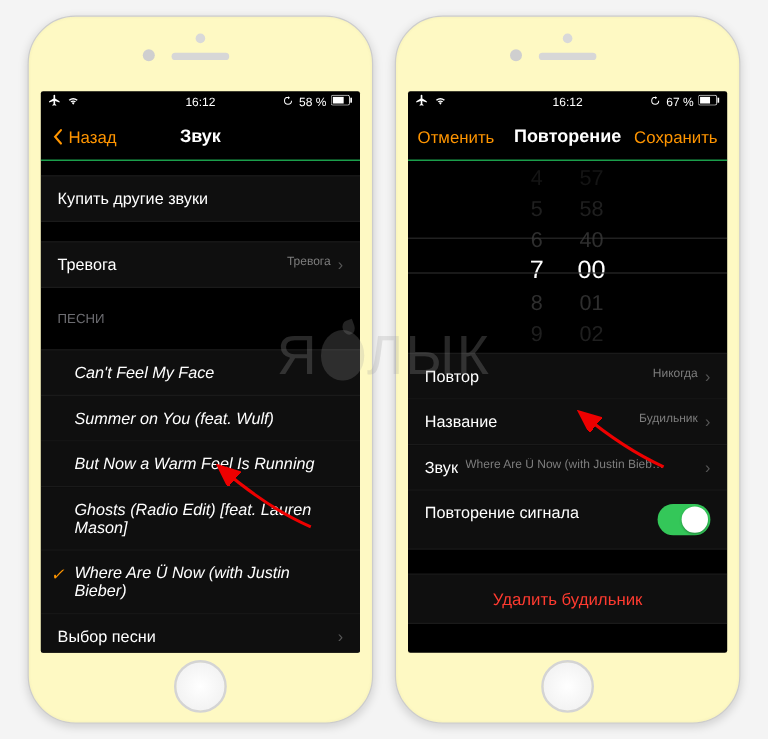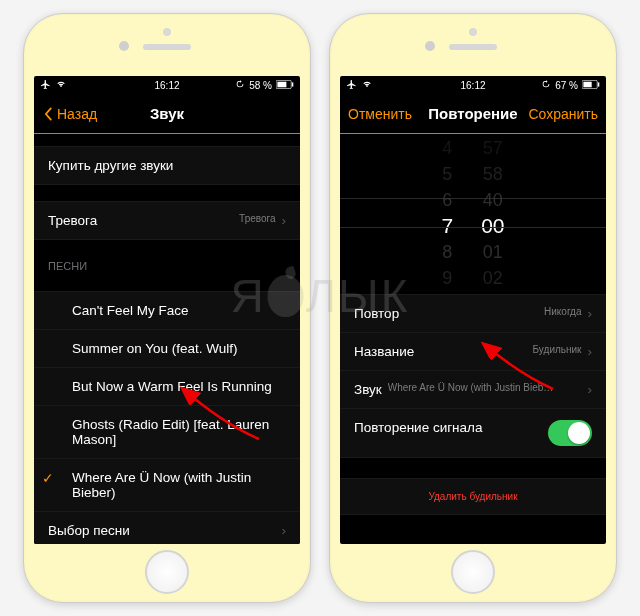--- a/index.html
+++ b/index.html
@@ -89,21 +89,21 @@
     background:#0f0f0f;
     border-bottom:1px solid #1a1a1a;
     padding: 11px 14px;
     display:flex; 
     font-size:13.5px;
   }
   .cell.first { border-top:1px solid #1a1a1a; }
   .cell .label { flex:1; color:#fff; }
   .cell .value { color:#7d7d7d; margin-right:6px; font-size:10px; }
   .cell .chevron { color:#565656; }
-  .cell.checkable { padding-left: 38px; position:relative; }
+  .cell.checkable { padding-left: 28px; position:relative;font-style:italic; }
   .cell .check {
     position:absolute; left:8px; color:#ff9500; font-size:14px;
   }
   
   .picker {
     height: 150px; position:relative;
     display:flex; justify-content:center; align-items:center;
     margin-top:4px;
   }
   .picker-col { display:flex; flex-direction:column; align-items:center; gap:6px; padding:0 14px;}
@@ -117,21 +117,21 @@
   .toggle {
     width:44px; height:26px; border-radius:13px; background:#34c759;
     position:relative; flex-shrink:0;
   }
   .toggle::after {
     content:""; position:absolute; right:2px; top:2px;
     width:22px; height:22px; background:#fff; border-radius:50%;
     box-shadow:0 1px 2px rgba(0,0,0,.3);
   }
   .delete-row {
-    text-align:center; color:#ff3b30; font-size:10px;
+    text-align:center; color:#ff3b30; font-size:14px;
     padding:12px 0; background:#0f0f0f;
     border-top:1px solid #1a1a1a; border-bottom:1px solid #1a1a1a;
     margin-top:20px;
   }
   
   .arrow {
     position:absolute; pointer-events:none;
   }
   .arrow svg { stroke:#e00; fill:#e00; }
   

